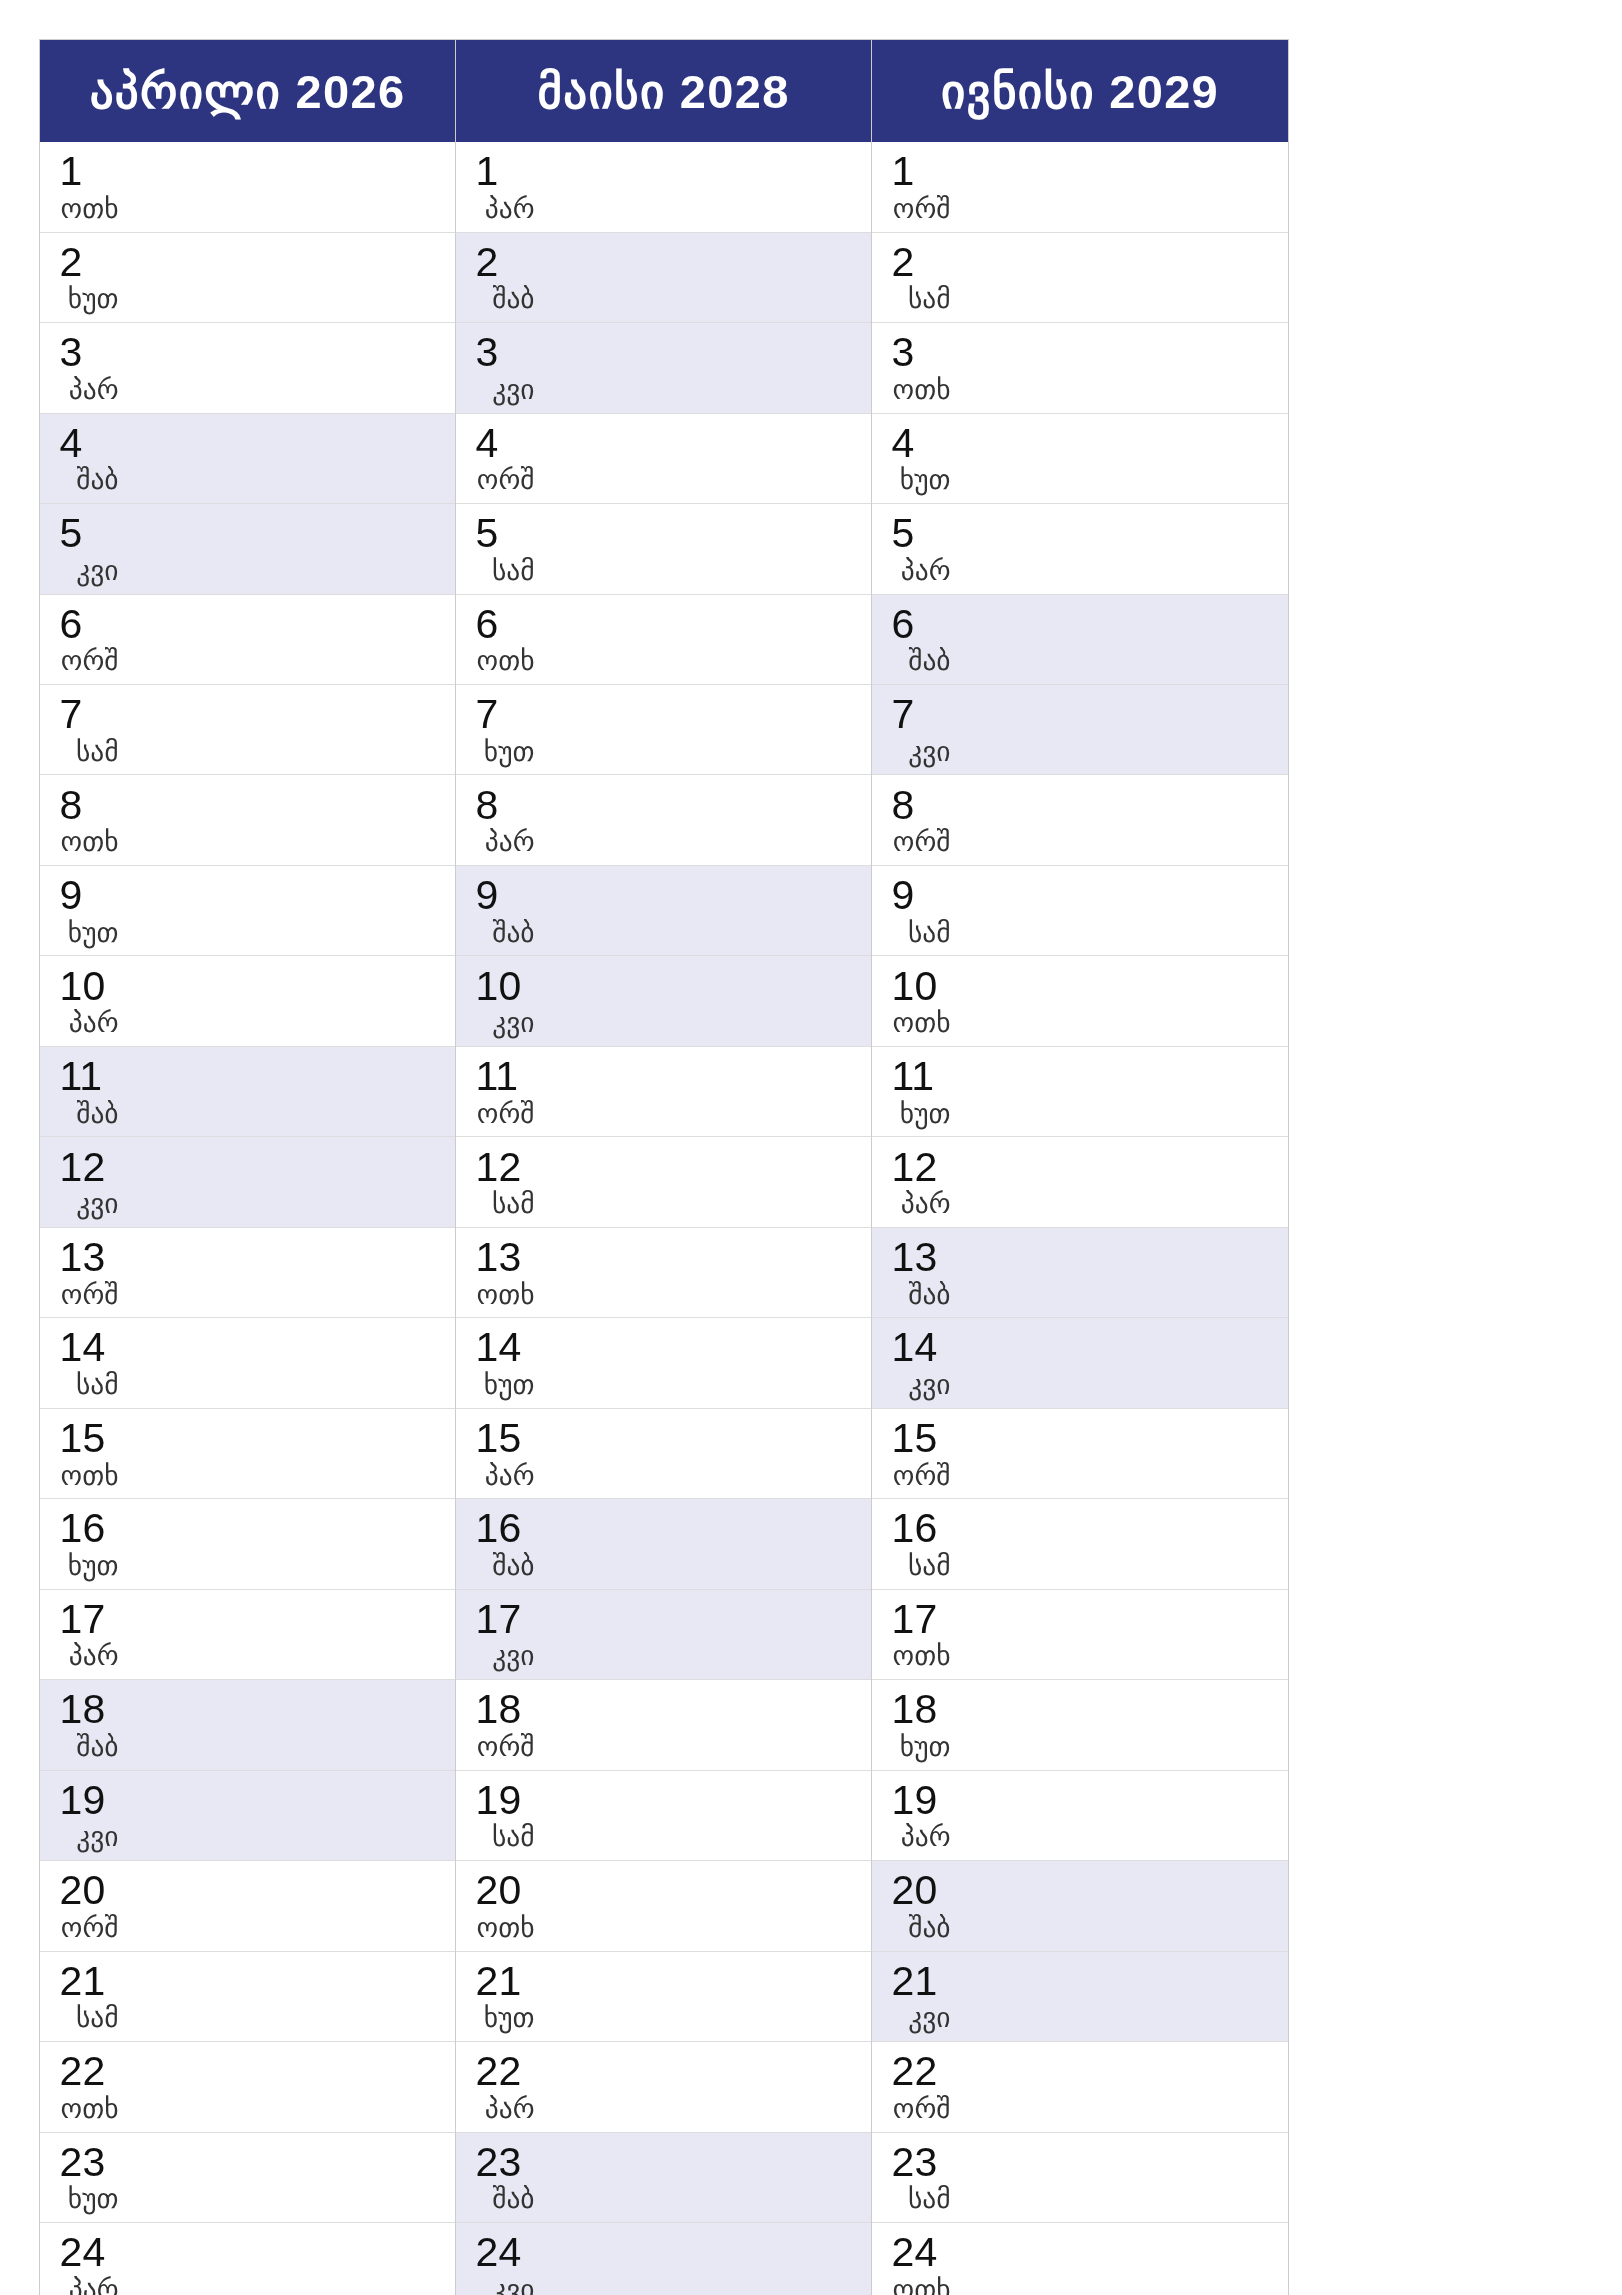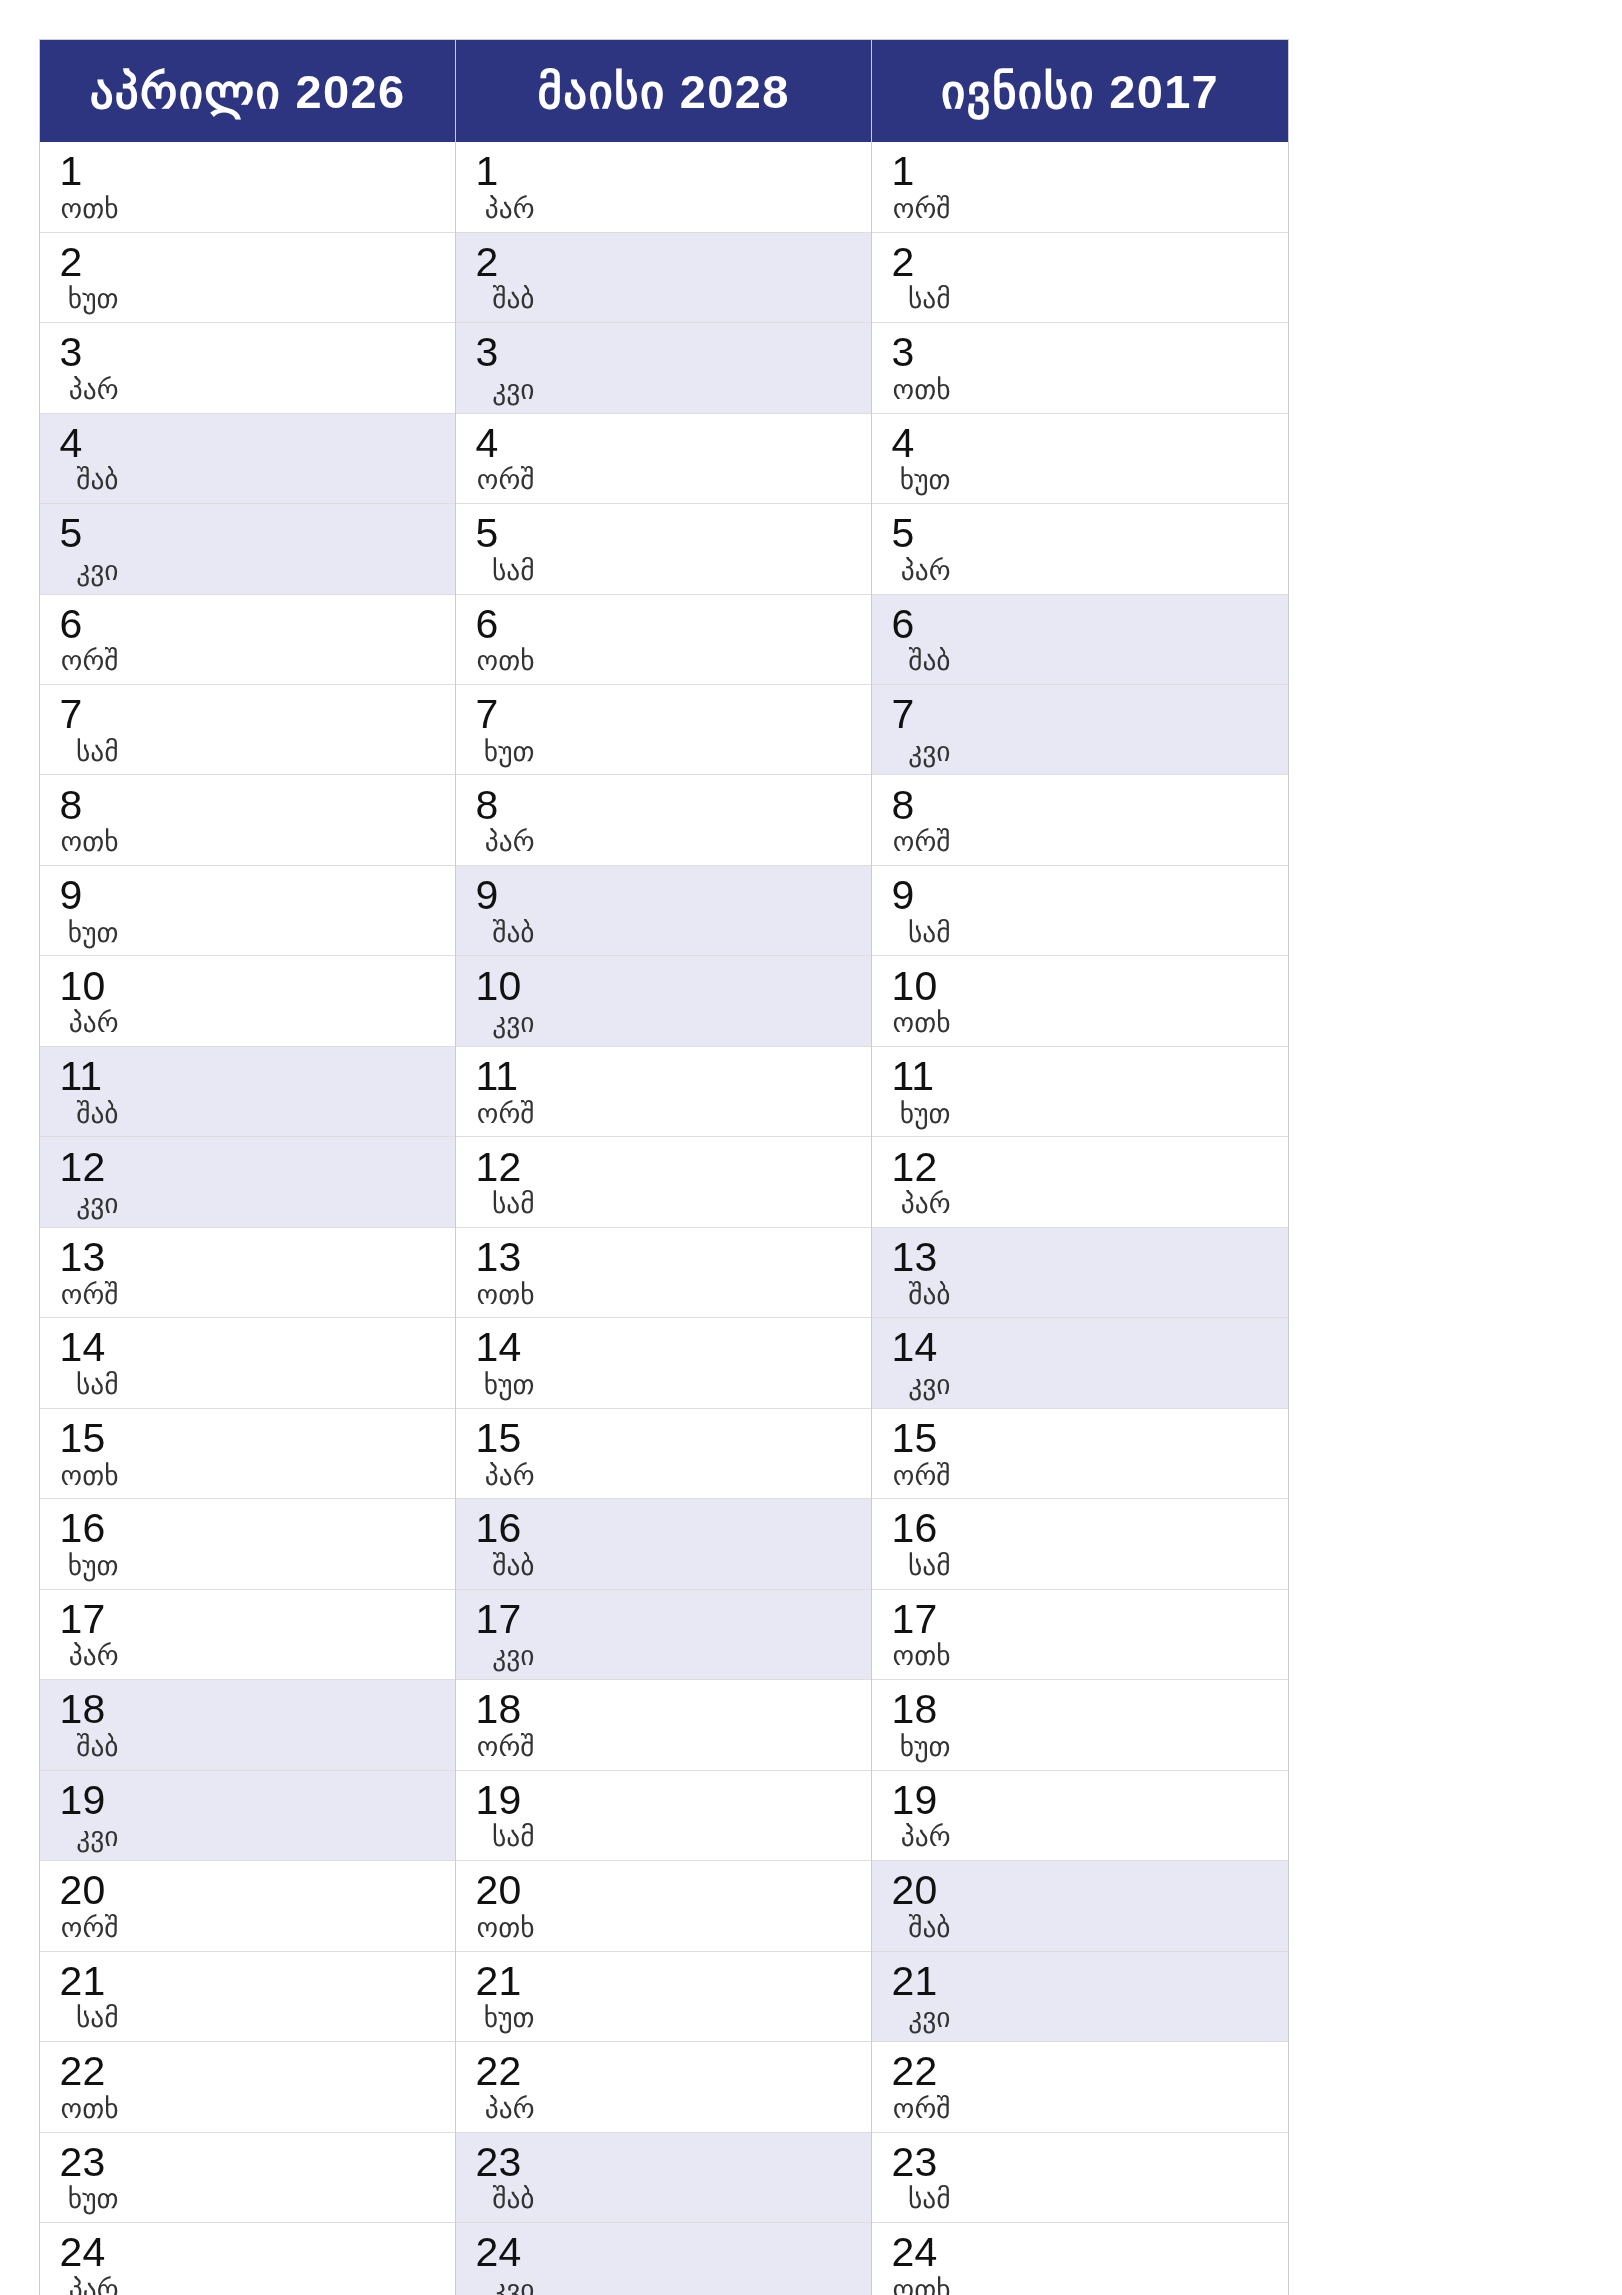--- a/index.html
+++ b/index.html
@@ -366,21 +366,21 @@
         </div>
         <div class="day-row shaded">
           <div class="day-cell">
             <div class="day-number">24</div>
             <div class="day-name">კვი</div>
           </div>
         </div>
         <div class="day-row"></div>
       </div>
       <div class="month-column">
-        <div class="month-header">ივნისი 2017</div>
+        <div class="month-header">ივნისი 2029</div>
         <div class="day-row">
           <div class="day-cell">
             <div class="day-number">1</div>
             <div class="day-name">ორშ</div>
           </div>
         </div>
         <div class="day-row">
           <div class="day-cell">
             <div class="day-number">2</div>
             <div class="day-name">სამ</div>

